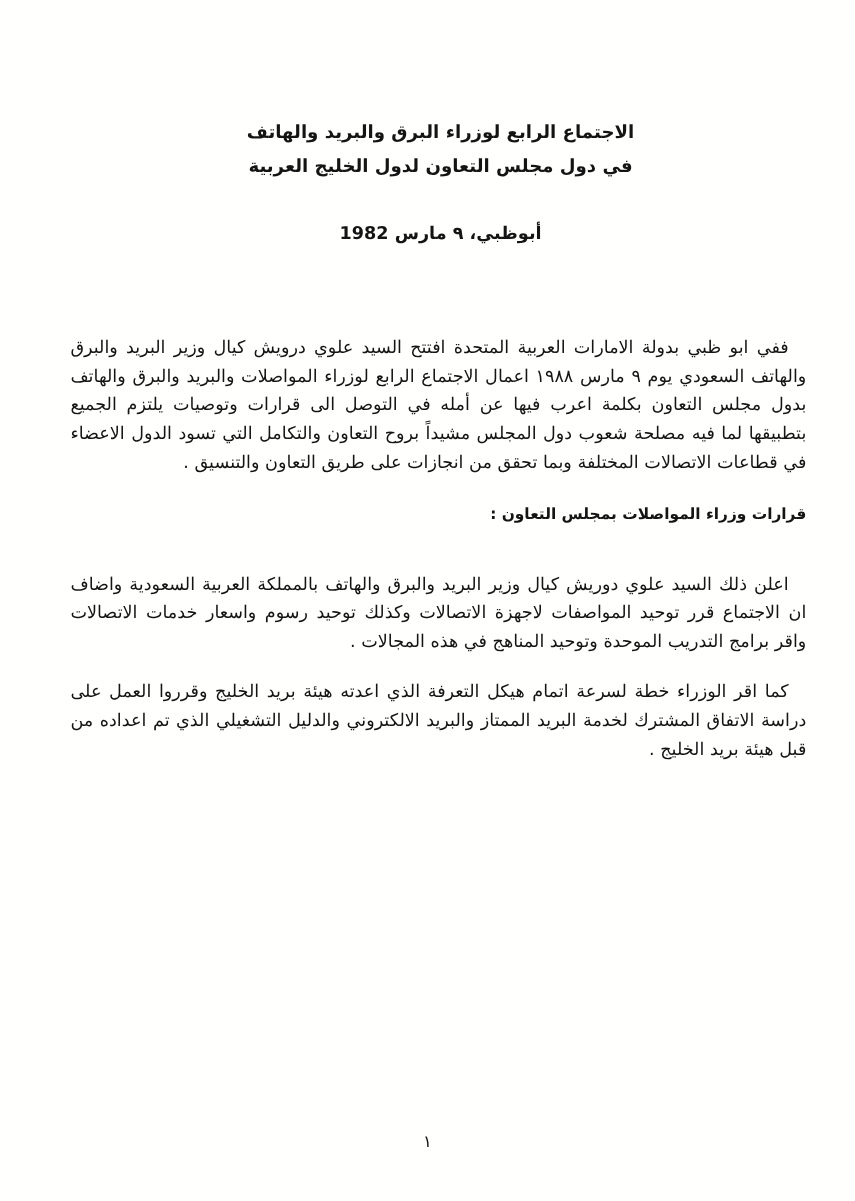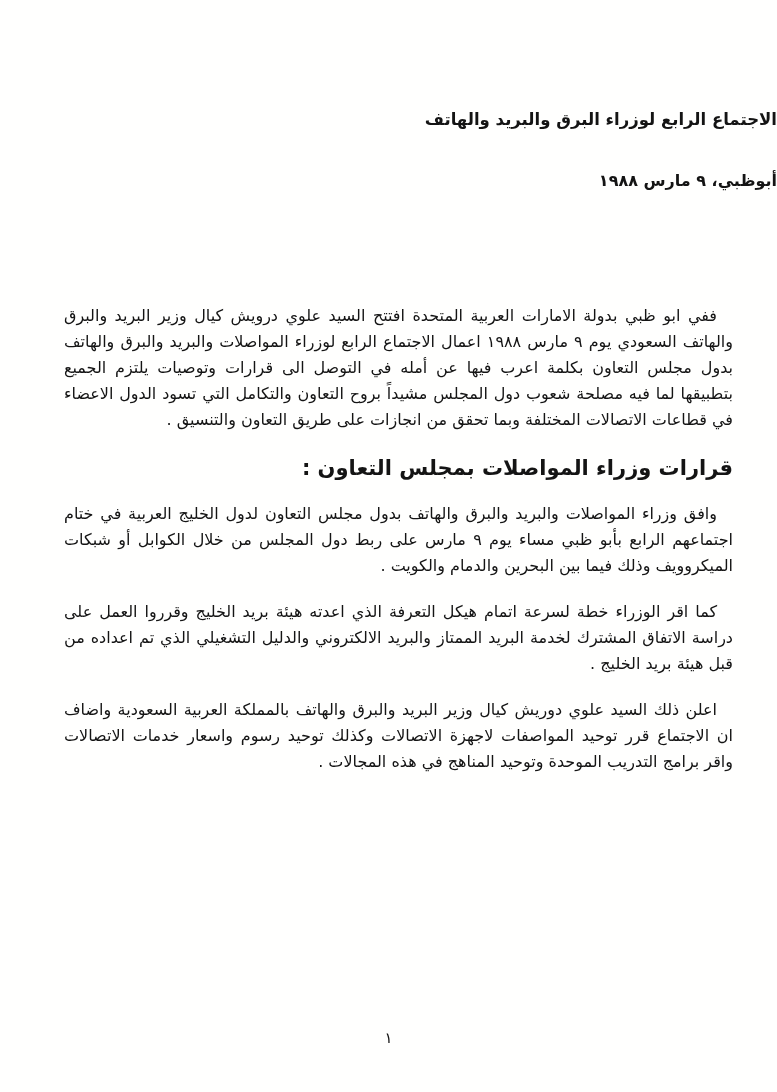--- a/index.html
+++ b/index.html
@@ -16,21 +16,21 @@
     color: #141414;
     font-family: "DejaVu Sans", sans-serif;
     direction: rtl;
     overflow: hidden;
   }
   .title-block {
     position: absolute;
     top: 104px;
     left: 24px;
     right: 0;
-    text-align: right;
+    text-align: center;
     font-weight: 700;
     font-size: 16.5px;
     line-height: 31px;
     letter-spacing: 0.2px;
   }
   .date-line {
     margin-top: 30px;
     font-size: 16px;
     font-weight: 700;
   }
@@ -41,54 +41,54 @@
     left: 64px;
     font-size: 16px;
     line-height: 26px;
     text-align: justify;
   }
   .doc-body p {
     margin: 0 0 20px 0;
     text-indent: 16px;
   }
   .section-heading {
-    font-size: 21px;
+    font-size: 14px;
     font-weight: 700;
     line-height: 30px;
-    margin: 8px 0 18px 0;
+    margin: 8px 0 35px 0;
     text-indent: 0;
     text-align: right;
   }
   .page-number {
     position: absolute;
     bottom: 45px;
     left: 0;
     right: 0;
     text-align: center;
     font-size: 15px;
   }
 </style>
 </head>
 <body>
 
 <div class="page">
 
   <header class="title-block">
     <div>الاجتماع الرابع لوزراء البرق والبريد والهاتف</div>
-    <div class="date-line">أبوظبي، ٩ مارس ١٩٨٨</div>
+    <div>في دول مجلس التعاون لدول الخليج العربية</div>
+    <div class="date-line">أبوظبي، ٩ مارس 1982</div>
   </header>
 
   <main class="doc-body">
     <p>ففي ابو ظبي بدولة الامارات العربية المتحدة افتتح السيد علوي درويش كيال وزير البريد والبرق والهاتف السعودي يوم ٩ مارس ١٩٨٨ اعمال الاجتماع الرابع لوزراء المواصلات والبريد والبرق والهاتف بدول مجلس التعاون بكلمة اعرب فيها عن أمله في التوصل الى قرارات وتوصيات يلتزم الجميع بتطبيقها لما فيه مصلحة شعوب دول المجلس مشيداً بروح التعاون والتكامل التي تسود الدول الاعضاء في قطاعات الاتصالات المختلفة وبما تحقق من انجازات على طريق التعاون والتنسيق .</p>
 
     <h2 class="section-heading">قرارات وزراء المواصلات بمجلس التعاون :</h2>
 
-    <p>وافق وزراء المواصلات والبريد والبرق والهاتف بدول مجلس التعاون لدول الخليج العربية في ختام اجتماعهم الرابع بأبو ظبي مساء يوم ٩ مارس على ربط دول المجلس من خلال الكوابل أو شبكات الميكروويف وذلك فيما بين البحرين والدمام والكويت .</p>
 
 
+    <p>اعلن ذلك السيد علوي دوريش كيال وزير البريد والبرق والهاتف بالمملكة العربية السعودية واضاف ان الاجتماع قرر توحيد المواصفات لاجهزة الاتصالات وكذلك توحيد رسوم واسعار خدمات الاتصالات واقر برامج التدريب الموحدة وتوحيد المناهج في هذه المجالات .</p>
+
     <p>كما اقر الوزراء خطة لسرعة اتمام هيكل التعرفة الذي اعدته هيئة بريد الخليج وقرروا العمل على دراسة الاتفاق المشترك لخدمة البريد الممتاز والبريد الالكتروني والدليل التشغيلي الذي تم اعداده من قبل هيئة بريد الخليج .</p>
-
-    <p>اعلن ذلك السيد علوي دوريش كيال وزير البريد والبرق والهاتف بالمملكة العربية السعودية واضاف ان الاجتماع قرر توحيد المواصفات لاجهزة الاتصالات وكذلك توحيد رسوم واسعار خدمات الاتصالات واقر برامج التدريب الموحدة وتوحيد المناهج في هذه المجالات .</p>
   </main>
 
   <footer class="page-number">١</footer>
 
 </div>
 
 </body></html>

